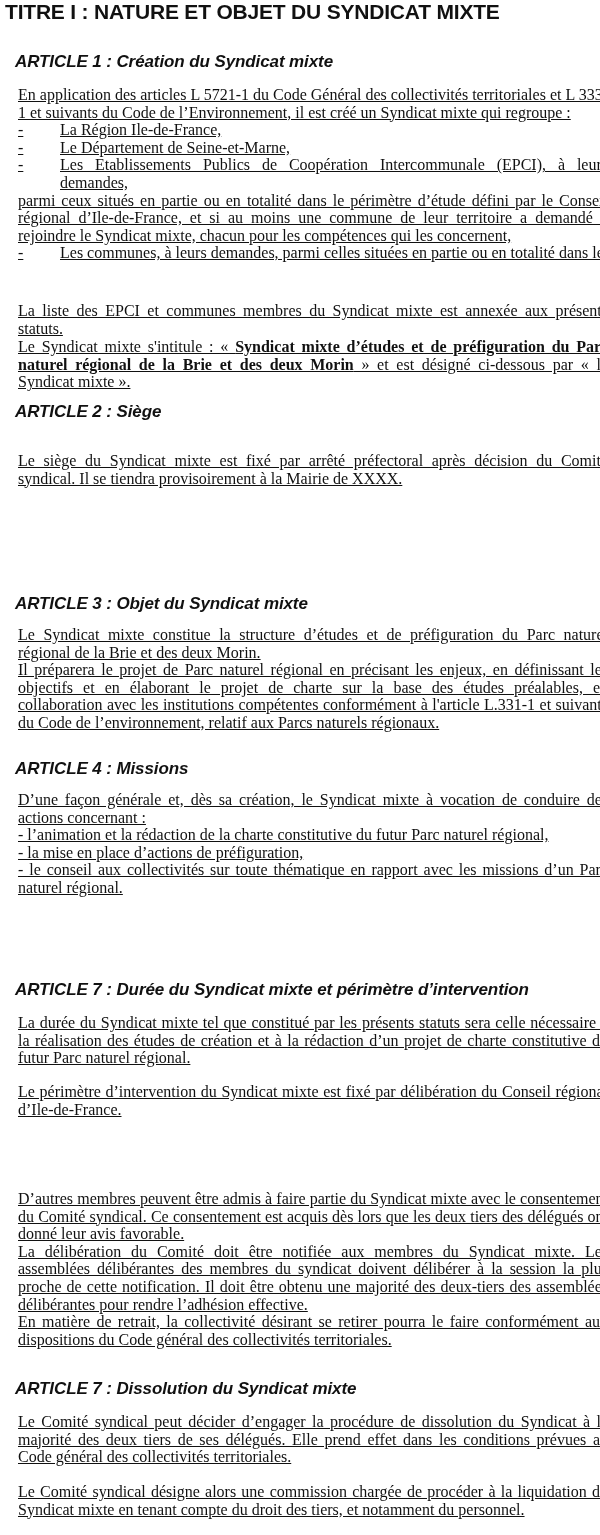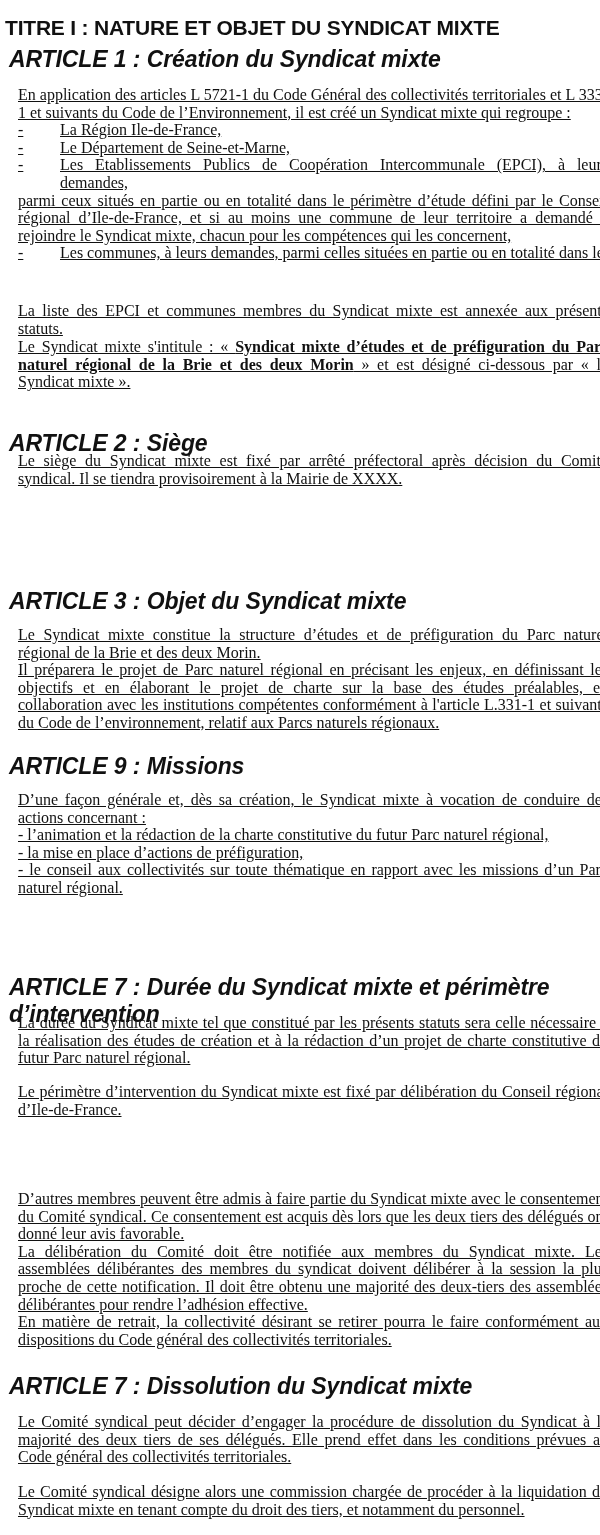--- a/index.html
+++ b/index.html
@@ -1,26 +1,26 @@
 <!DOCTYPE html>
 <html><head>
 <meta charset="utf-8">
 <style>
   html, body { margin: 0; padding: 0; background: #ffffff; }
   body { width: 600px; height: 1535px; overflow: hidden; color: #111; }
   .page { position: relative; width: 600px; height: 1535px; }
   .titre {
-    position: absolute; left: 5px; top: 16px;
+    position: absolute; left: 5px; top: 0;
     font-family: "Liberation Sans", sans-serif; font-weight: bold;
     font-size: 21px; letter-spacing: -0.2px; margin: 0;
   }
   .art-h {
     position: absolute; left: 5px;
     font-family: "Liberation Sans", sans-serif; font-weight: bold; font-style: italic;
-    font-size: 23px; margin: 4px; letter-spacing: -0.1px;
+    font-size: 17px; margin: 10px; letter-spacing: -0.1px;
   }
   .block {
     position: absolute; left: 18px; width: 590px;
     font-family: "Liberation Serif", serif; font-size: 16px; line-height: 17.6px;
     text-align: justify; margin: 0; text-decoration: underline;
   }
   .block p { margin: 0; }
   .dash-item { display: flex; }
   .dash-item .dash { width: 42px; flex: none; }
   .dash-item .txt { flex: 1; }
@@ -54,32 +54,32 @@
       <span class="txt">Les communes, à leurs demandes, parmi celles situées en partie ou en totalité dans le</span>
     </div>
   </div>
   <div class="block" style="top:302px">
     <p>La liste des EPCI et communes membres du Syndicat mixte est annexée aux présents statuts.</p>
   </div>
   <div class="block" style="top:338px">
     <p><span>Le Syndicat mixte s'intitule : « </span><b>Syndicat mixte d’études et de préfiguration du Parc naturel régional de la Brie et des deux Morin</b><span> » et est désigné ci-dessous par « le Syndicat mixte ».</span></p>
   </div>
 
-  <h2 class="art-h" style="top:426px">ARTICLE 2 : Siège</h2>
+  <h2 class="art-h" style="top:392px">ARTICLE 2 : Siège</h2>
   <div class="block" style="top:452px">
     <p>Le siège du Syndicat mixte est fixé par arrêté préfectoral après décision du Comité syndical. Il se tiendra provisoirement à la Mairie de XXXX.</p>
   </div>
 
   <h2 class="art-h" style="top:584px">ARTICLE 3 : Objet du Syndicat mixte</h2>
   <div class="block" style="top:626px">
     <p>Le Syndicat mixte constitue la structure d’études et de préfiguration du Parc naturel régional de la Brie et des deux Morin.</p>
     <p>Il préparera le projet de Parc naturel régional en précisant les enjeux, en définissant les objectifs et en élaborant le projet de charte sur la base des études préalables, en collaboration avec les institutions compétentes conformément à l'article L.331-1 et suivants du Code de l’environnement, relatif aux Parcs naturels régionaux.</p>
   </div>
 
-  <h2 class="art-h" style="top:749px">ARTICLE 9 : Missions</h2>
+  <h2 class="art-h" style="top:749px">ARTICLE 4 : Missions</h2>
   <div class="block" style="top:791px">
     <p>D’une façon générale et, dès sa création, le Syndicat mixte à vocation de conduire des actions concernant :</p>
     <p>- l’animation et la rédaction de la charte constitutive du futur Parc naturel régional,</p>
     <p>- la mise en place d’actions de préfiguration,</p>
     <p>- le conseil aux collectivités sur toute thématique en rapport avec les missions d’un Parc naturel régional.</p>
   </div>
 
   <h2 class="art-h" style="top:970px">ARTICLE 7 : Durée du Syndicat mixte et périmètre d’intervention</h2>
   <div class="block" style="top:1014px">
     <p>La durée du Syndicat mixte tel que constitué par les présents statuts sera celle nécessaire à la réalisation des études de création et à la rédaction d’un projet de charte constitutive du futur Parc naturel régional.</p>

